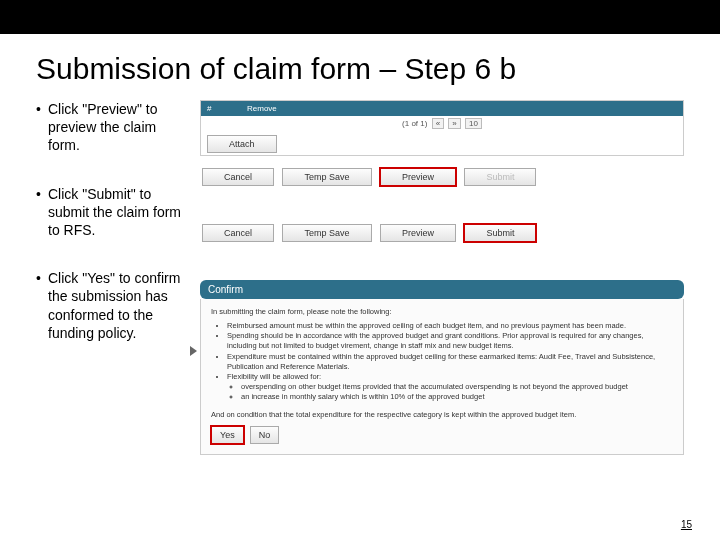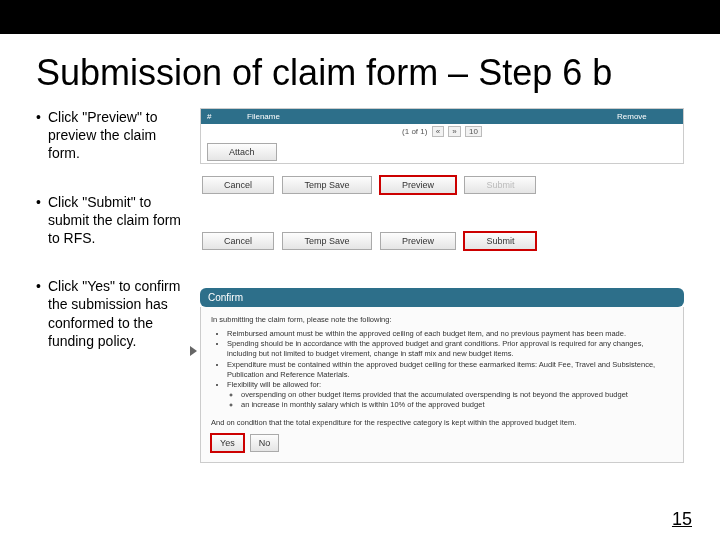--- a/index.html
+++ b/index.html
@@ -5,21 +5,21 @@
   * { box-sizing: border-box; margin: 0; padding: 0; }
   body {
     width: 720px; height: 540px;
     font-family: Arial, Helvetica, sans-serif;
     background: #fff;
     position: relative;
     color: #000;
   }
   .topbar { height: 34px; background: #000; width: 100%; }
   .title {
-    font-size: 36px;
+    font-size: 30px;
     padding: 18px 36px 14px 36px;
     font-weight: 400;
     color: #000;
   }
   .content {
     display: flex;
     padding: 0 36px;
     gap: 14px;
   }
   .lcol {
@@ -63,21 +63,21 @@
     color: #333;
     line-height: 1.35;
   }
   .confirm-body .lead { margin-bottom: 4px; }
   .confirm-body ul { list-style: disc; padding-left: 16px; margin-bottom: 8px; }
   .confirm-body ul ul { list-style: circle; padding-left: 14px; margin-bottom: 0; }
   .yn { margin-top: 6px; }
   .yn .btn { font-size: 9px; padding: 2px 8px; }
   .pagenum {
     position: absolute; right: 28px; bottom: 10px;
-    font-size: 18px; color: #000; text-decoration: underline;
+    font-size: 10px; color: #000; text-decoration: underline;
   }
   .arrow-marker {
     position: absolute;
     left: 190px;
     top: 346px;
     width: 0; height: 0;
     border-top: 5px solid transparent;
     border-bottom: 5px solid transparent;
     border-left: 7px solid #666;
   }
@@ -97,21 +97,20 @@
       <li>Click "Submit" to submit the claim form to RFS.</li>
       <li>Click "Yes" to confirm the submission  has conformed to the funding policy.</li>
     </ul>
   </div>
 
   <div class="rcol">
 
     <div class="panel">
       <div class="phead">
         <span class="c1">#</span>
-        <span class="c2">Filename</span>
         <span class="c3">Remove</span>
       </div>
       <div class="pager">
         <span>(1 of 1)</span>
         <span class="box">«</span>
         <span class="box">»</span>
         <span class="box">10</span>
       </div>
       <div class="btnrow" style="padding-left:6px;">
         <span class="btn">Attach</span>

